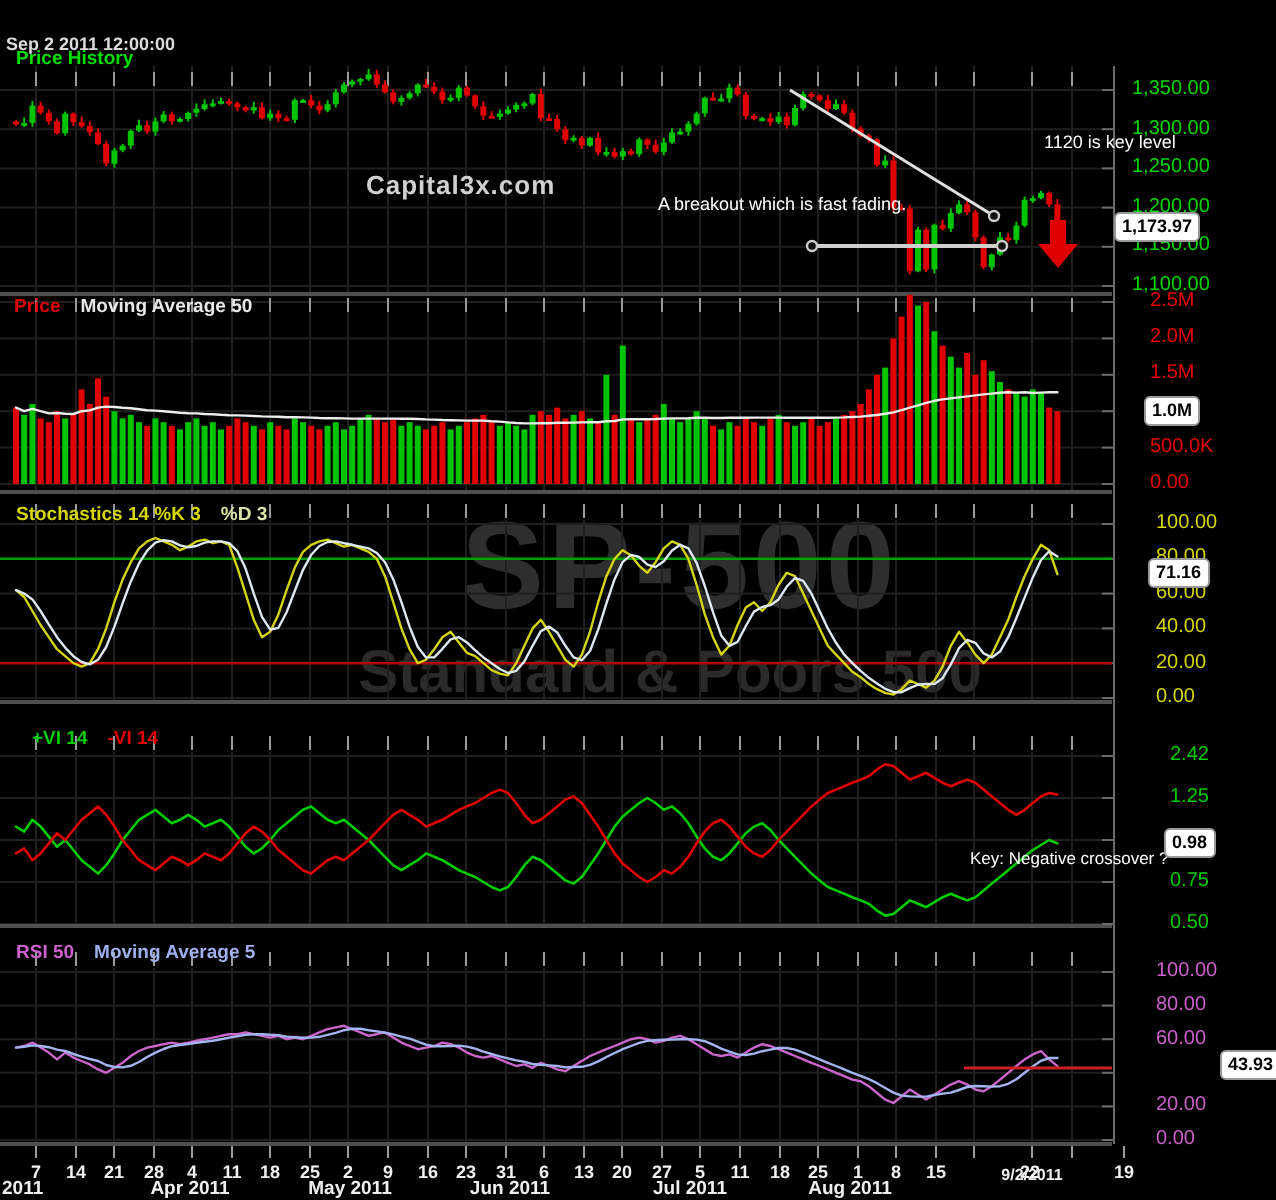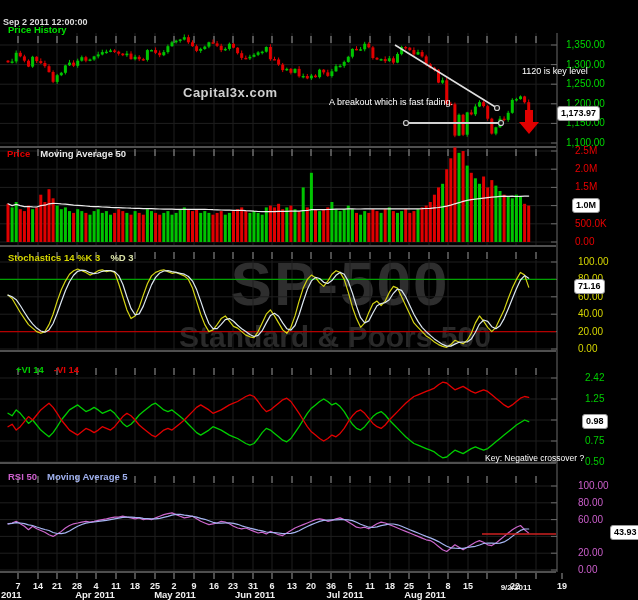--- a/index.html
+++ b/index.html
@@ -823,21 +823,21 @@
   </div>
   <div class="panel-header" id="hdr-rsi">
     <span class="c-rsi1">RSI 50</span>
     <span class="c-rsi2">Moving Average 5</span>
   </div>
 
   <div class="watermark" id="wm-site">Capital3x.com</div>
 
   <div class="annotation" style="left:522px;top:66px;" id="ann-keylevel">1120 is key level</div>
   <div class="annotation" style="left:329px;top:97px;" id="ann-breakout">A breakout which is fast fading.</div>
-  <div class="annotation" style="left:466px;top:453px;padding-left:19px;" id="ann-crossover">Key: Negative crossover ?</div>
+  <div class="annotation" style="left:466px;top:424px;padding-left:19px;" id="ann-crossover">Key: Negative crossover ?</div>
 
   <div class="cur-box" style="left: 557px; top: 106px;" id="box-price">1,173.97</div>
   <div class="cur-box" style="left: 572px; top: 198px;" id="box-volume">1.0M</div>
   <div class="cur-box" style="left: 574px; top: 279px;" id="box-stochastics">71.16</div>
   <div class="cur-box" style="left: 582px; top: 414px;" id="box-vortex">0.98</div>
   <div class="cur-box" style="left: 574px; top: 525px; margin-left: 36px;" id="box-rsi">43.93</div>
 
 <div class="axis-label" style="left: 566px; top: 39px; color: rgb(0, 216, 0);">1,350.00</div>
     <div class="axis-label" style="left: 566px; top: 59px; color: rgb(0, 216, 0);">1,300.00</div>
     <div class="axis-label" style="left: 566px; top: 78px; color: rgb(0, 216, 0);">1,250.00</div>
@@ -873,21 +873,21 @@
     <div class="xlab" style="left: 125px; top: 581px; color: rgb(240, 240, 240); width: 20px;">18</div>
     <div class="xlab" style="left: 145px; top: 581px; color: rgb(240, 240, 240); width: 20px;">25</div>
     <div class="xlab" style="left: 164px; top: 581px; color: rgb(240, 240, 240); width: 20px;">2</div>
     <div class="xlab" style="left: 184px; top: 581px; color: rgb(240, 240, 240); width: 20px;">9</div>
     <div class="xlab" style="left: 204px; top: 581px; color: rgb(240, 240, 240); width: 20px;">16</div>
     <div class="xlab" style="left: 223px; top: 581px; color: rgb(240, 240, 240); width: 20px;">23</div>
     <div class="xlab" style="left: 243px; top: 581px; color: rgb(240, 240, 240); width: 20px;">31</div>
     <div class="xlab" style="left: 262px; top: 581px; color: rgb(240, 240, 240); width: 20px;">6</div>
     <div class="xlab" style="left: 282px; top: 581px; color: rgb(240, 240, 240); width: 20px;">13</div>
     <div class="xlab" style="left: 301px; top: 581px; color: rgb(240, 240, 240); width: 20px;">20</div>
-    <div class="xlab" style="left: 321px; top: 581px; color: rgb(240, 240, 240); width: 20px;">36</div>
+    <div class="xlab" style="left: 321px; top: 581px; color: rgb(240, 240, 240); width: 20px;">27</div>
     <div class="xlab" style="left: 340px; top: 581px; color: rgb(240, 240, 240); width: 20px;">5</div>
     <div class="xlab" style="left: 360px; top: 581px; color: rgb(240, 240, 240); width: 20px;">11</div>
     <div class="xlab" style="left: 380px; top: 581px; color: rgb(240, 240, 240); width: 20px;">18</div>
     <div class="xlab" style="left: 399px; top: 581px; color: rgb(240, 240, 240); width: 20px;">25</div>
     <div class="xlab" style="left: 419px; top: 581px; color: rgb(240, 240, 240); width: 20px;">1</div>
     <div class="xlab" style="left: 438px; top: 581px; color: rgb(240, 240, 240); width: 20px;">8</div>
     <div class="xlab" style="left: 458px; top: 581px; color: rgb(240, 240, 240); width: 20px;">15</div>
     <div class="xlab" style="left: 469px; top: 581px; color: rgb(240, 240, 240); width: 20px; margin-left: 36px;">22</div>
     <div class="xlab" style="left: 496px; top: 583px; color: rgb(240, 240, 240); width: 40px; font-size: 8px;">9/2/2011</div>
     <div class="xlab" style="left: 552px; top: 581px; color: rgb(240, 240, 240); width: 20px;">19</div>

